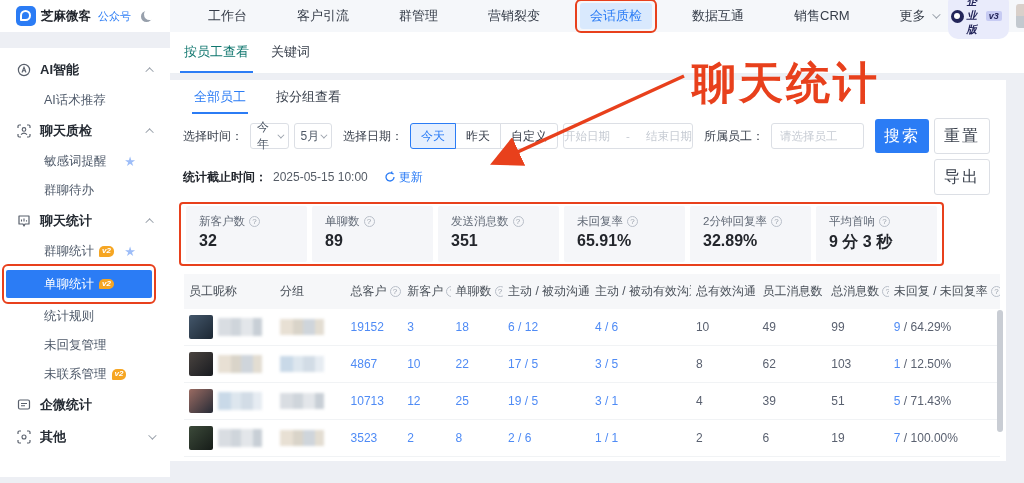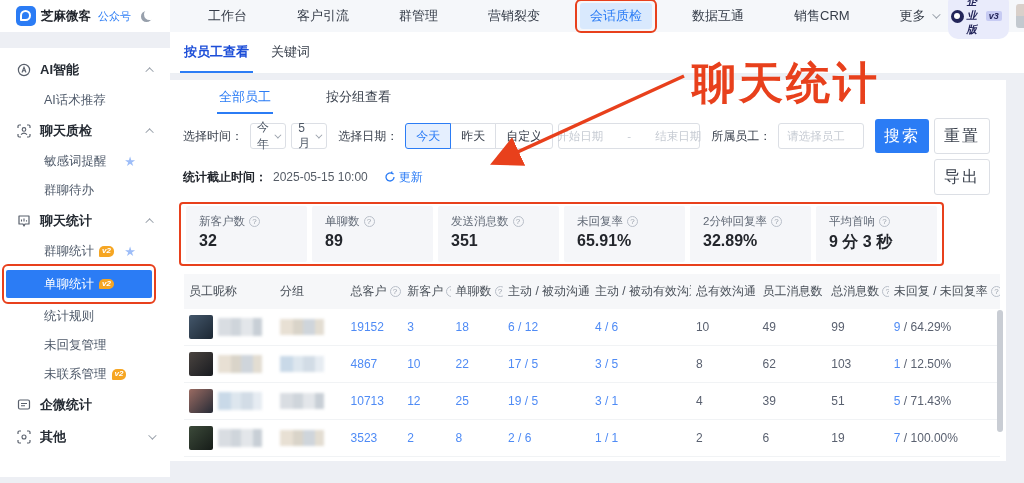--- a/index.html
+++ b/index.html
@@ -41,36 +41,36 @@
   .side-section .caret { margin-left:auto; }
   .side-sub { height:29px; display:flex; align-items:center; padding:0 34px 0 44px; font-size:12.5px; color:#4e5969; position:relative; }
   .side-sub .star { margin-left:auto; color:#9dbdf8; font-size:13px; line-height:1; }
   .side-sub.active { background:#2b7cf5; color:#fff; margin:4px 18px 4px 6px; border-radius:2px; padding-left:38px; height:28px; }
   .side-sub.active::after { content:""; position:absolute; inset:-6px -4px; border:2.5px solid #e8401c; border-radius:6px; pointer-events:none; }
   .v2 { background:#f6a623; color:#fff; font-size:8px; font-weight:bold; font-style:italic; padding:1px 3px; border-radius:5px 5px 5px 1px; margin-left:5px; line-height:1.1; }
   
   .main { position:absolute; left:170px; top:32px; width:854px; height:451px; }
   .page-tabs { height:42px; background:#fff; display:flex; gap:14px; padding-left:10px; border-bottom:1px solid #eceff3; }
   .page-tab { font-size:13px; color:#3a414d; padding:0 4px; display:flex; align-items:center; border-bottom:2px solid transparent; white-space:nowrap; }
-  .page-tab.active { color:#1d4ed8; font-weight:bold; border-bottom-color:#2b7cf5; }
+  .page-tab.active { color:#0f766e; font-weight:normal; border-bottom-color:#2b7cf5; }
   .panel { position:absolute; top:48px; left:0; width:836px; height:381px; background:#fff; overflow:hidden; }
   .view-tabs { height:34px; display:flex; gap:26px; padding:2px 0 0 22px; }
-  .view-tab { font-size:13px; color:#3a414d; display:flex; align-items:center; border-bottom:2px solid transparent; padding:0 2px; white-space:nowrap;margin-left:25px; }
+  .view-tab { font-size:13px; color:#3a414d; display:flex; align-items:center; border-bottom:2px solid transparent; padding:0 2px; white-space:nowrap; }
   .view-tab.active { color:#2b7cf5; border-bottom-color:#2b7cf5; }
   
   .filter-row { height:26px; margin:9px 16px 0 13px; display:flex; align-items:center; gap:5px; font-size:12px; color:#3a414d;justify-content:space-between; }
   .flabel { margin:0 2px 0 6px; white-space:nowrap; }
   .sel { width:48px; height:26px; border:1px solid #dcdfe5; border-radius:3px; display:flex; align-items:center; justify-content:space-between; padding:0 6px; color:#4e5866; background:#fff; }
   .sel .caret { width:5px; height:5px; }
   .seg-group { display:flex; }
   .seg { height:26px; padding:0 10px; display:flex; align-items:center; background:#fff; border:1px solid #dcdfe5; margin-left:-1px; color:#3a414d; font-size:12px; white-space:nowrap; }
   .seg:first-child { border-radius:3px 0 0 3px; margin-left:0; }
   .seg:last-child { border-radius:0 3px 3px 0; }
   .seg.active { background:#e5effe; border-color:#2b7cf5; color:#2b7cf5; position:relative; z-index:1; }
-  .range-input { width:142px; height:26px; border:1px solid #dcdfe5; border-radius:3px; display:flex; align-items:center; justify-content:center; gap:24px; color:#c6cbd3; font-size:11.5px; background:#fff; white-space:nowrap; }
+  .range-input { width:142px; height:26px; border:1px solid #dcdfe5; border-radius:3px; display:flex; align-items:center; justify-content:center; gap:16px; color:#c6cbd3; font-size:11.5px; background:#fff; white-space:nowrap; }
   .text-input { width:122px; height:26px; border:1px solid #dcdfe5; border-radius:3px; display:flex; align-items:center; padding:0 8px; color:#c6cbd3; font-size:11.5px; background:#fff; }
   .btn { height:26px; border-radius:3px; font-size:16px; display:flex; align-items:center; padding:17px 9px; letter-spacing:2px; white-space:nowrap; }
   .btn.primary { background:#2b7cf5; color:#fff; border:none; margin-left:6px; }
   .btn.plain { background:#fff; border:1px solid #dcdfe5; color:#3a414d; }
   
   .deadline-row { margin:10px 16px 0 13px; display:flex; align-items:center; font-size:12px; gap:6px; }
   .dl-label { font-weight:bold; color:#20242b; }
   .dl-value { color:#555c66; }
   .refresh { margin-left:10px; display:flex; align-items:center; gap:3px; color:#2b7cf5; }
   .export-btn { margin-left:auto; }

